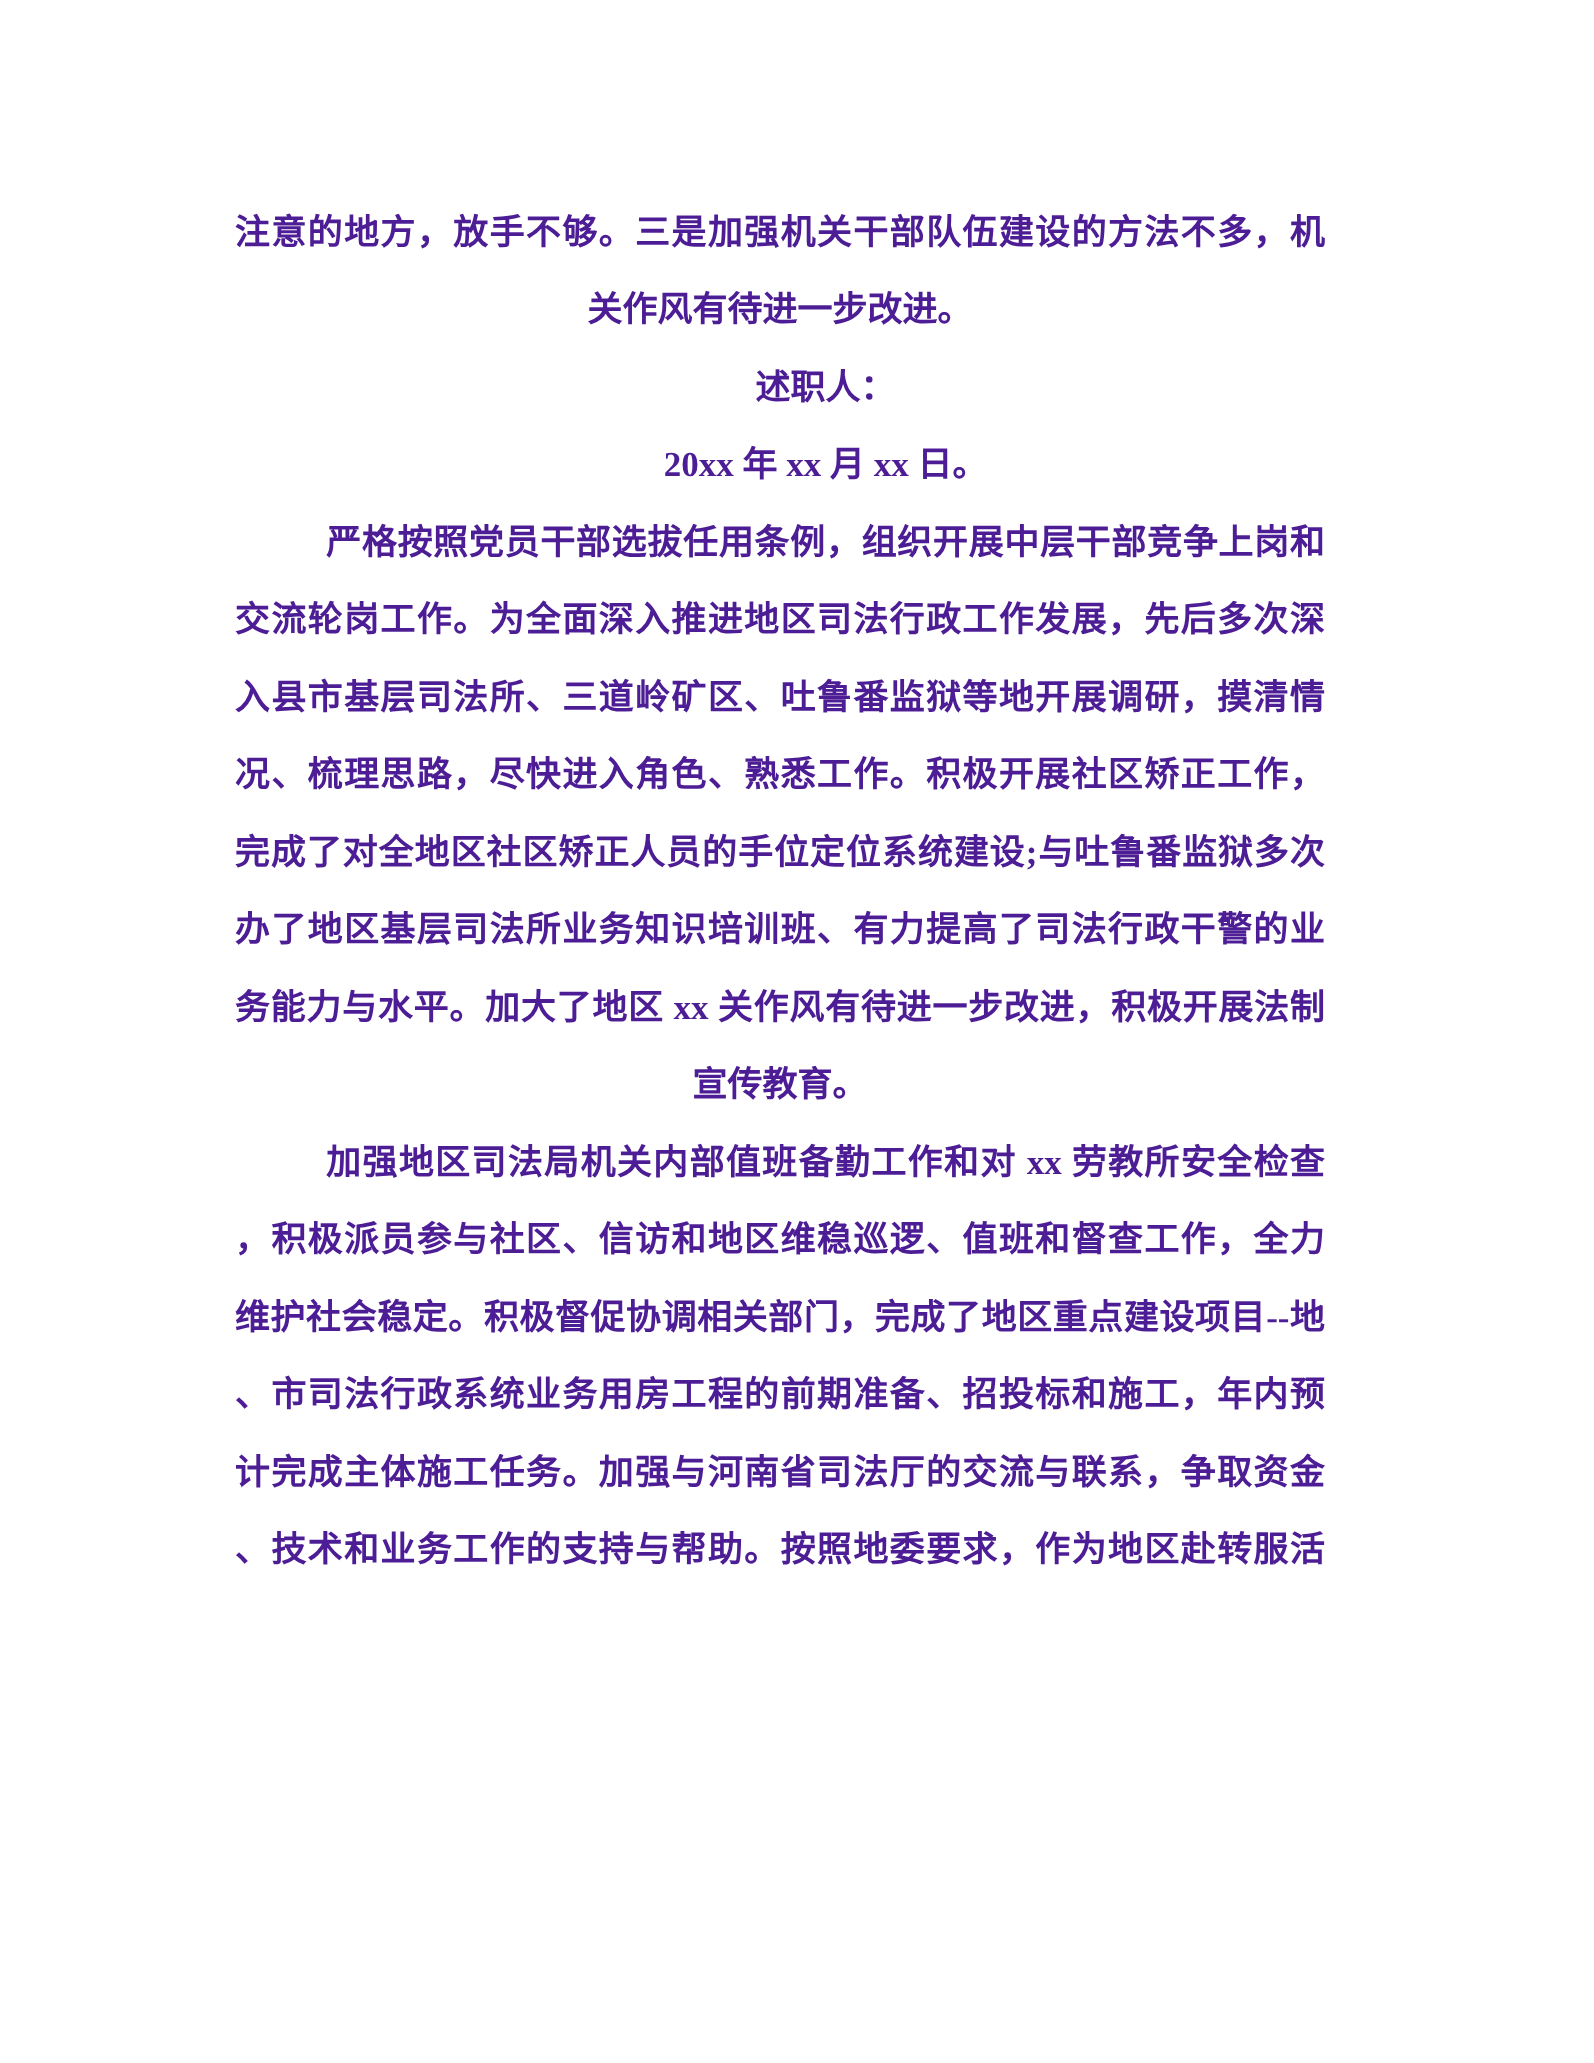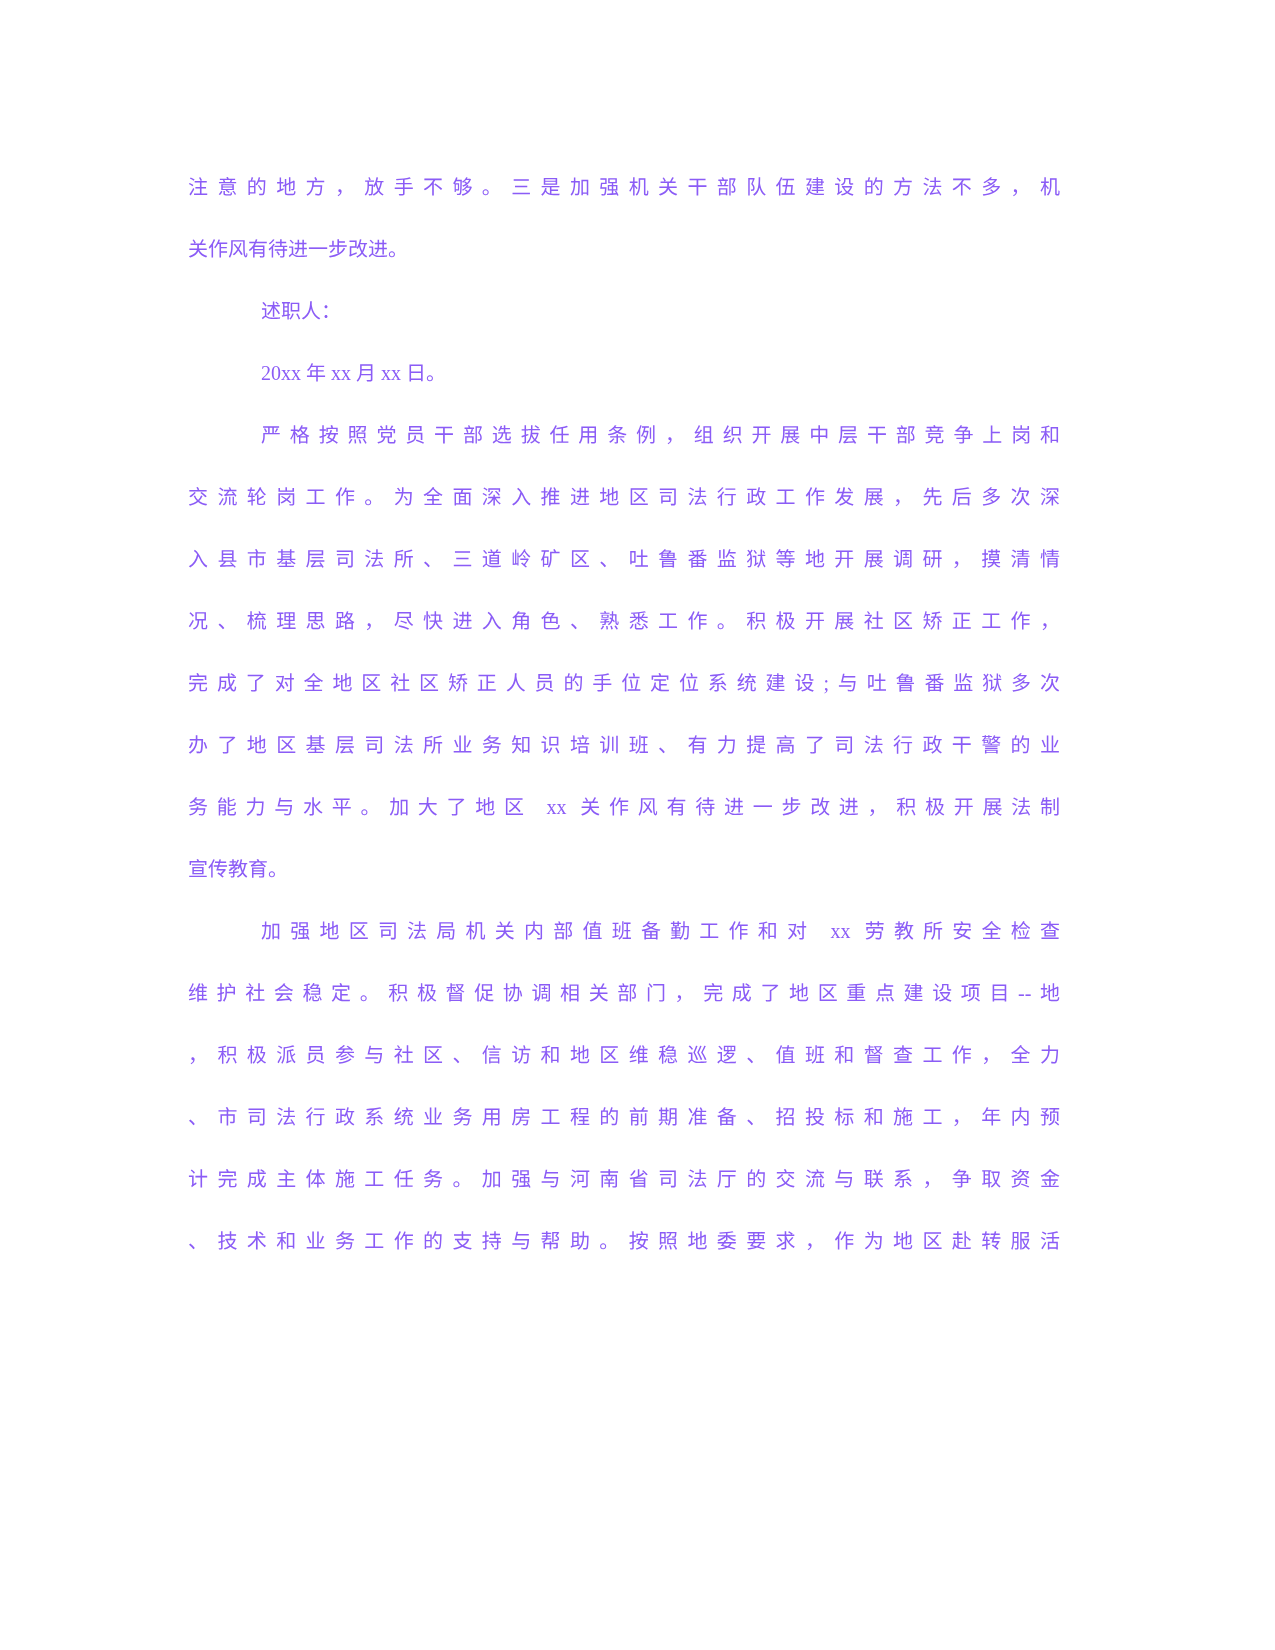--- a/index.html
+++ b/index.html
@@ -17,29 +17,29 @@
     width: 1275px;
     height: 1650px;
     background: #ffffff;
     overflow: hidden;
   }
   .doc-body {
     position: absolute;
     left: 188px;
     top: 156px;
     width: 872px;
-    color: #8b5cf6;
-    font-size: 20px;
-    font-weight: 400;
+    color: #4c1d95;
+    font-size: 28px;
+    font-weight: 700;
   }
   .line {
     height: 62px;
     line-height: 62px;
     white-space: nowrap;
-    text-align: left;
+    text-align: center;
   }
   .line.justify {
     white-space: normal;
     text-align: justify;
     text-align-last: justify;
   }
   .line.indent {
     text-indent: 73px;
   }
 </style>
@@ -54,19 +54,19 @@
       <div class="line indent">20xx 年 xx 月 xx 日。</div>
       <div class="line indent justify">严格按照党员干部选拔任用条例，组织开展中层干部竞争上岗和</div>
       <div class="line justify">交流轮岗工作。为全面深入推进地区司法行政工作发展，先后多次深</div>
       <div class="line justify">入县市基层司法所、三道岭矿区、吐鲁番监狱等地开展调研，摸清情</div>
       <div class="line justify">况、梳理思路，尽快进入角色、熟悉工作。积极开展社区矫正工作，</div>
       <div class="line justify">完成了对全地区社区矫正人员的手位定位系统建设;与吐鲁番监狱多次</div>
       <div class="line justify">办了地区基层司法所业务知识培训班、有力提高了司法行政干警的业</div>
       <div class="line justify">务能力与水平。加大了地区 xx 关作风有待进一步改进，积极开展法制</div>
       <div class="line">宣传教育。</div>
       <div class="line indent justify">加强地区司法局机关内部值班备勤工作和对 xx 劳教所安全检查</div>
+      <div class="line justify">，积极派员参与社区、信访和地区维稳巡逻、值班和督查工作，全力</div>
       <div class="line justify">维护社会稳定。积极督促协调相关部门，完成了地区重点建设项目--地</div>
-      <div class="line justify">，积极派员参与社区、信访和地区维稳巡逻、值班和督查工作，全力</div>
       <div class="line justify">、市司法行政系统业务用房工程的前期准备、招投标和施工，年内预</div>
       <div class="line justify">计完成主体施工任务。加强与河南省司法厅的交流与联系，争取资金</div>
       <div class="line justify">、技术和业务工作的支持与帮助。按照地委要求，作为地区赴转服活</div>
     </div>
 </div>
 
 </body></html>

